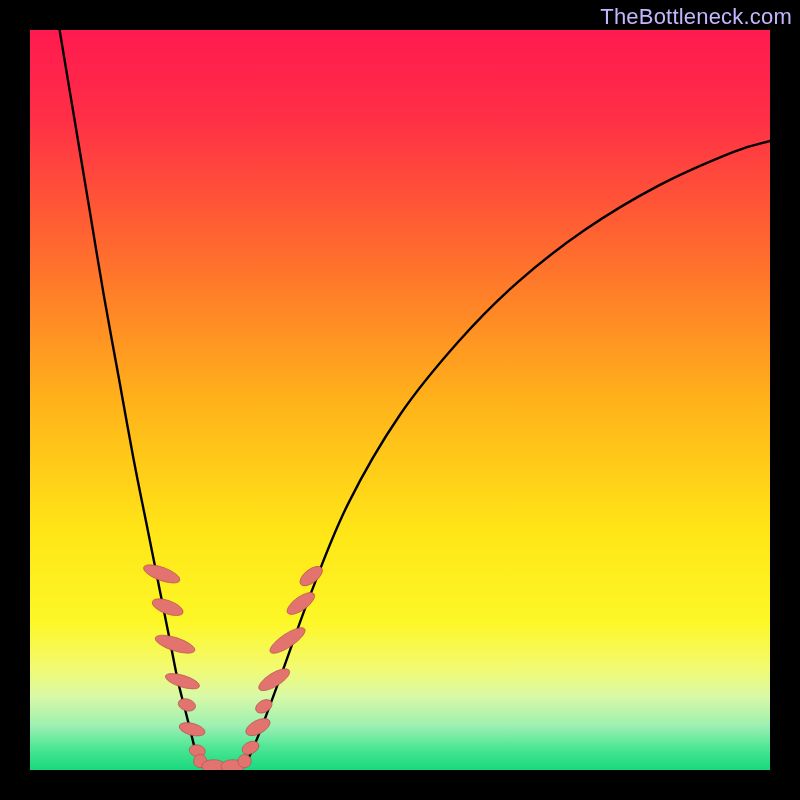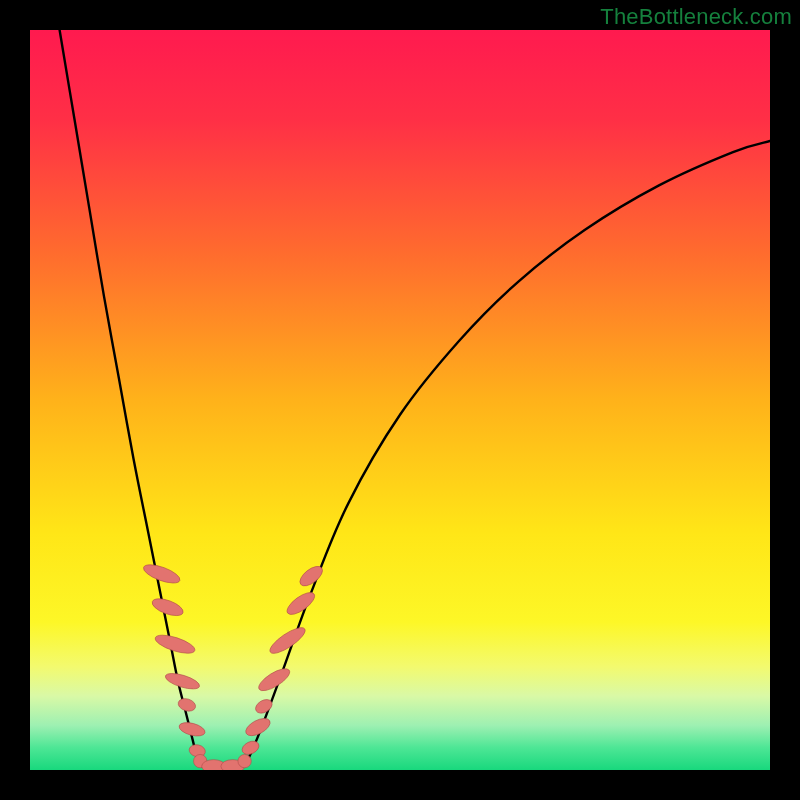--- a/index.html
+++ b/index.html
@@ -39,21 +39,21 @@
     left: 0;
     top: 0;
     width: 740px;
     height: 740px;
     overflow: visible;
   }
   .watermark {
     position: absolute;
     top: 4px;
     right: 8px;
-    color: #15803d;
+    color: #c4b5fd;
     font-size: 22px;
     font-weight: 500;
     letter-spacing: 0.2px;
     user-select: none;
   }
 </style>
 </head>
 <body>
 
 <div class="frame">

